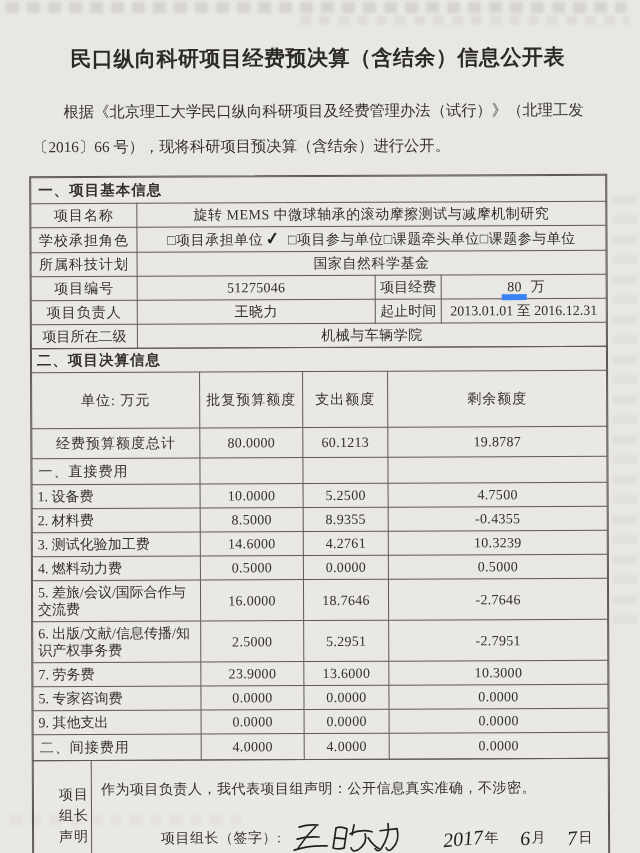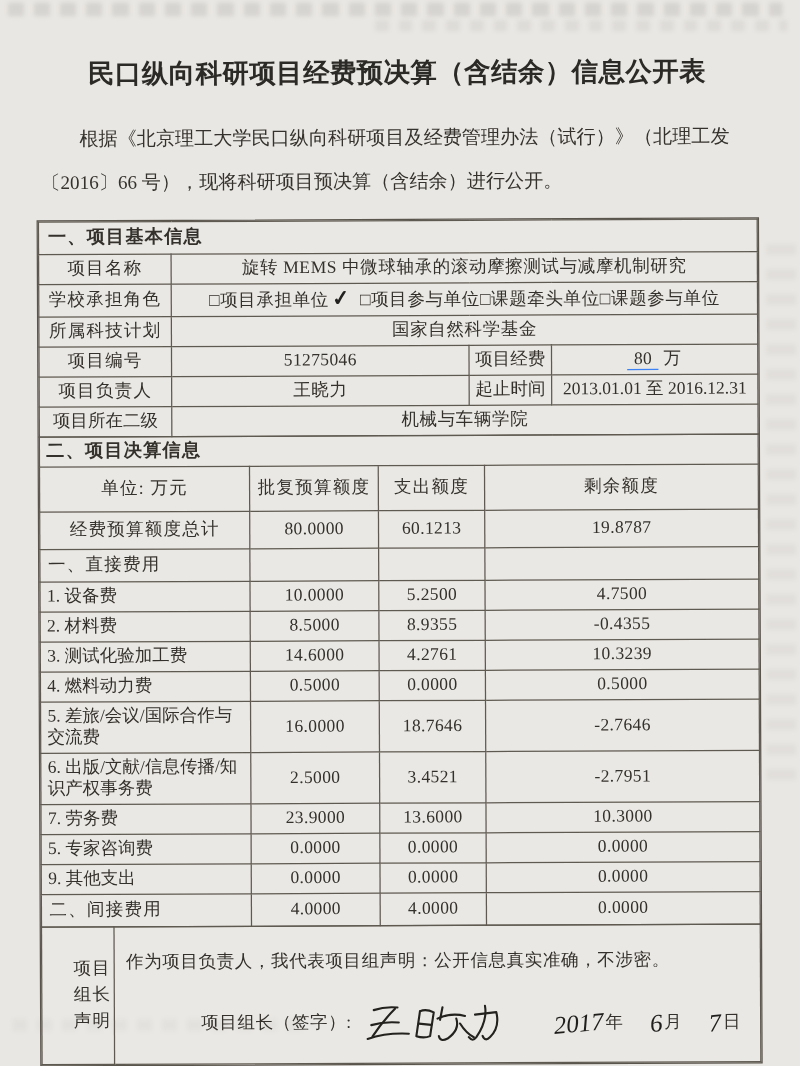--- a/index.html
+++ b/index.html
@@ -37,24 +37,24 @@
   .intro .l1{text-indent:2em;}
 
   .formwrap{margin-top:12px;border:1.5px solid #59544c;background:rgba(255,255,255,.06);}
   table{width:100%;border-collapse:collapse;table-layout:fixed;}
   .seg + .seg{margin-top:-1px;}
   td,th{border:1px solid #5f5a51;font-size:14px;font-weight:normal;padding:3px 5px;line-height:17px;color:#34312c;vertical-align:middle;word-break:break-all;}
   tr.secrow td{font-weight:bold;font-size:14.5px;padding:4px 7px;letter-spacing:1px;}
   .lab{text-align:center;letter-spacing:1px;}
   .cen{text-align:center;letter-spacing:.5px;}
   .num{font-family:"Liberation Serif","DejaVu Serif",serif;letter-spacing:.3px;}
-  .underline{border-bottom:1px solid #3b82f6;padding:0 5px;}
-
-  
-  #budget-table th{padding:9px 2px;letter-spacing:1px;}
+  .underline{border-bottom:6px solid #3b82f6;padding:0 5px;}
+
+  
+  #budget-table th{padding:19px 2px;letter-spacing:1px;}
   #budget-table td{padding:3px 5px;}
   #budget-table tr.total td{padding:6px 4px;}
   #budget-table tr.total td.rowlab{text-align:center;letter-spacing:1px;}
   #budget-table tr.section td.rowlab{letter-spacing:1px;padding:4px 6px;}
   #budget-table td.val{text-align:center;font-family:"Liberation Serif","DejaVu Serif",serif;}
   #budget-table td.rowlab{text-align:left;}
 
   
   .stmt-label{white-space:pre-line;text-align:right;line-height:21px;letter-spacing:1px;padding:23px 2px;}
   .stmt-cell{padding:10px 8px 8px 9px;}
@@ -187,21 +187,21 @@
             </tr>
             <tr class="item">
               <td class="rowlab">5.  差旅/会议/国际合作与交流费</td>
               <td class="val num">16.0000</td>
               <td class="val num">18.7646</td>
               <td class="val num">-2.7646</td>
             </tr>
             <tr class="item">
               <td class="rowlab">6.  出版/文献/信息传播/知识产权事务费</td>
               <td class="val num">2.5000</td>
-              <td class="val num">3.4521</td>
+              <td class="val num">5.2951</td>
               <td class="val num">-2.7951</td>
             </tr>
             <tr class="item">
               <td class="rowlab">7.  劳务费</td>
               <td class="val num">23.9000</td>
               <td class="val num">13.6000</td>
               <td class="val num">10.3000</td>
             </tr>
             <tr class="item">
               <td class="rowlab">5.  专家咨询费</td>

